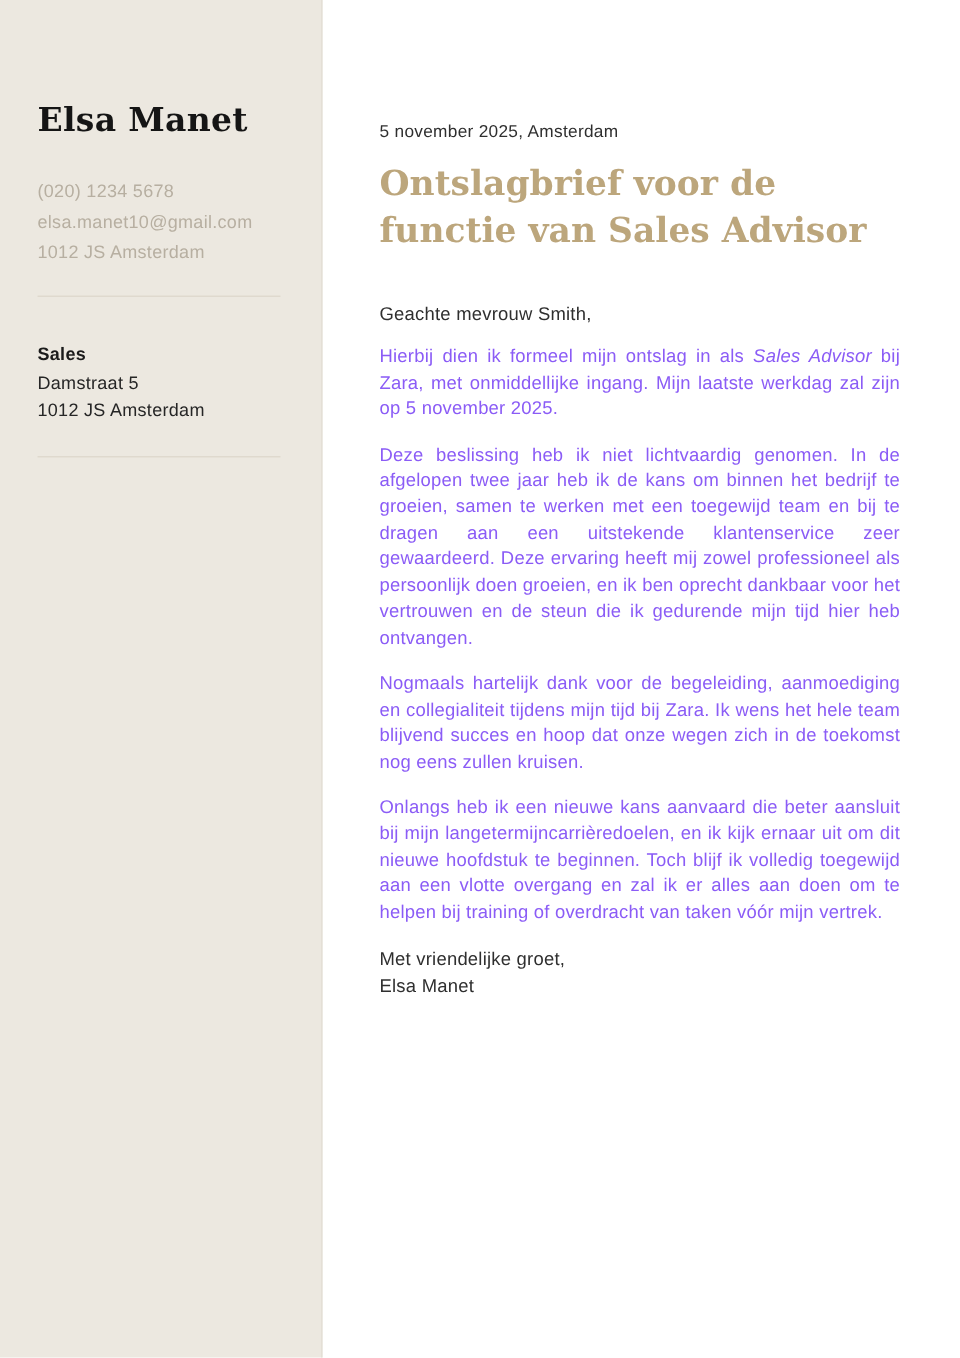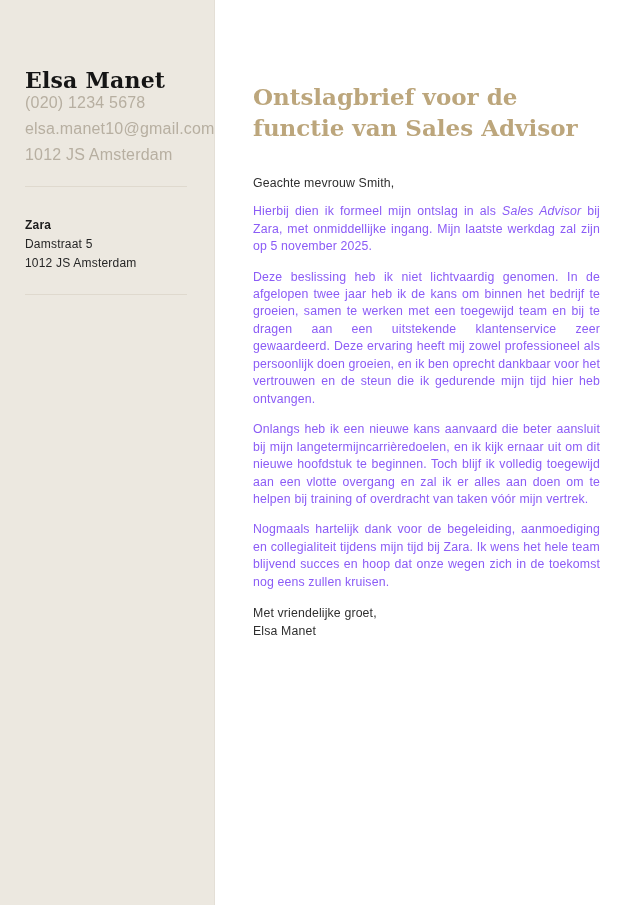--- a/index.html
+++ b/index.html
@@ -27,21 +27,22 @@
   }
   .sender-name {
     font-family: "DejaVu Serif", "Liberation Serif", serif;
     font-weight: 700;
     font-size: 22px;
     letter-spacing: 0.2px;
     color: #151515;
     line-height: 1.1;
   }
   .contact {
-    font-size: 16px;
+    margin-top: 27px;
+    font-size: 12px;
     line-height: 1.38;
     color: var(--muted, #B7AFA1);
     letter-spacing: 0.2px;
   }
   .contact div { margin-bottom: 4px; }
   .divider {
     border: none;
     border-top: 1px solid #DFD9CE;
     margin: 20px 0 0 0;
   }
@@ -110,41 +111,42 @@
 
     <div class="contact">
       <div>(020) 1234 5678</div>
       <div>elsa.manet10@gmail.com</div>
       <div>1012 JS Amsterdam</div>
     </div>
 
     <hr class="divider">
 
     <div class="recipient">
-      <div class="recipient-company">Zara</div>
+      <div class="recipient-company">Sales</div>
       <div>Damstraat 5</div>
       <div>1012 JS Amsterdam</div>
     </div>
 
     <hr class="divider divider-2">
   </aside>
 
   <main class="main">
+    <div class="date-line">5 november 2025, Amsterdam</div>
 
     <h2 class="letter-title">Ontslagbrief voor de functie van Sales Advisor</h2>
 
     <p class="greeting">Geachte mevrouw Smith,</p>
 
     <p class="body-p"><span>Hierbij dien ik formeel mijn ontslag in als </span><em>Sales Advisor</em><span> bij Zara, met onmiddellijke ingang. Mijn laatste werkdag zal zijn op 5 november 2025.</span></p>
 
     <p class="body-p">Deze beslissing heb ik niet lichtvaardig genomen. In de afgelopen twee jaar heb ik de kans om binnen het bedrijf te groeien, samen te werken met een toegewijd team en bij te dragen aan een uitstekende klantenservice zeer gewaardeerd. Deze ervaring heeft mij zowel professioneel als persoonlijk doen groeien, en ik ben oprecht dankbaar voor het vertrouwen en de steun die ik gedurende mijn tijd hier heb ontvangen.</p>
 
+    <p class="body-p">Nogmaals hartelijk dank voor de begeleiding, aanmoediging en collegialiteit tijdens mijn tijd bij Zara. Ik wens het hele team blijvend succes en hoop dat onze wegen zich in de toekomst nog eens zullen kruisen.</p>
+
     <p class="body-p">Onlangs heb ik een nieuwe kans aanvaard die beter aansluit bij mijn langetermijncarrièredoelen, en ik kijk ernaar uit om dit nieuwe hoofdstuk te beginnen. Toch blijf ik volledig toegewijd aan een vlotte overgang en zal ik er alles aan doen om te helpen bij training of overdracht van taken vóór mijn vertrek.</p>
-
-    <p class="body-p">Nogmaals hartelijk dank voor de begeleiding, aanmoediging en collegialiteit tijdens mijn tijd bij Zara. Ik wens het hele team blijvend succes en hoop dat onze wegen zich in de toekomst nog eens zullen kruisen.</p>
 
     <div class="closing-block">
       <p>Met vriendelijke groet,</p>
       <p>Elsa Manet</p>
     </div>
   </main>
 
 </div>
 
 </body></html>

